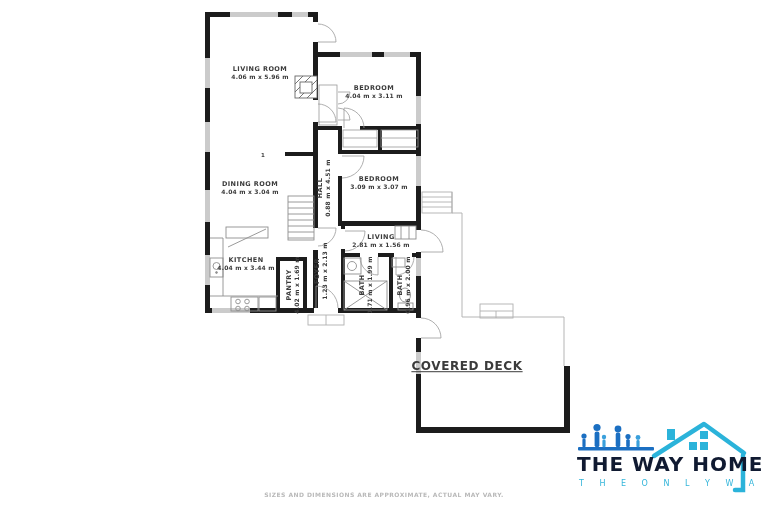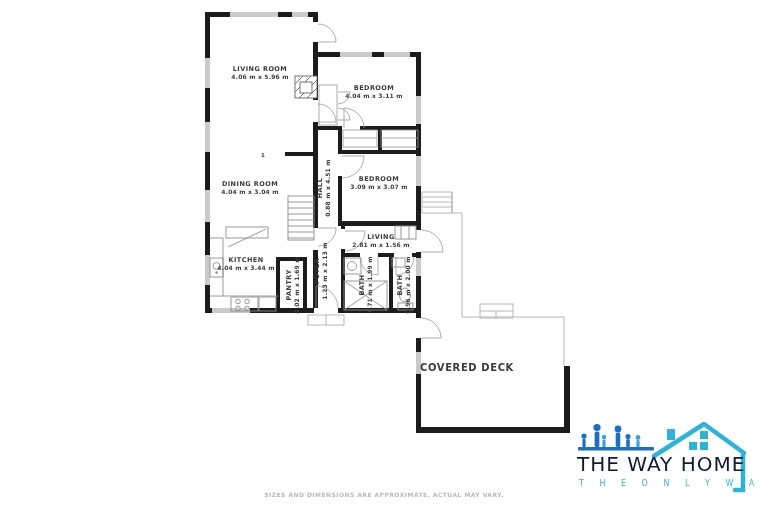--- a/index.html
+++ b/index.html
@@ -4,29 +4,29 @@
 <style>
   html,body{margin:0;padding:0;background:#fff;}
   .canvas{position:relative;width:768px;height:512px;background:#ffffff;overflow:hidden;
           font-family:"DejaVu Sans",sans-serif;}
   .plan-svg{position:absolute;left:0;top:0;}
   .room-label{position:absolute;transform:translate(-50%,-50%);text-align:center;
               color:#3b3b3b;line-height:1.3;white-space:nowrap;}
   .room-label .nm{display:block;font-size:6.5px;font-weight:bold;letter-spacing:.45px;}
   .room-label .dm{display:block;font-size:6px;font-weight:bold;letter-spacing:.2px;}
   .room-label.vert{transform:translate(-50%,-50%) rotate(-90deg);}
-  .room-label.deck .nm{font-size:10px;letter-spacing:.6px;}
+  .room-label.deck .nm{font-size:12px;letter-spacing:.6px;text-decoration:underline;}
   .level-marker{position:absolute;transform:translate(-50%,-50%);font-size:5.5px;
                 font-weight:bold;color:#444;}
   .disclaimer{position:absolute;left:0;right:0;top:491px;text-align:center;
               font-size:6px;letter-spacing:.45px;color:#b9b9b9;font-weight:bold;}
   .logo{position:absolute;left:576px;top:416px;width:192px;height:86px;}
   .logo-art{position:absolute;left:0;top:0;}
   .logo-title{position:absolute;left:1px;top:36px;width:190px;font-size:20px;
-              font-weight:normal;letter-spacing:1px;color:#101a31;white-space:nowrap;}
+              font-weight:bold;letter-spacing:1px;color:#101a31;white-space:nowrap;}
   .logo-tagline{position:absolute;left:3px;top:63px;width:190px;font-size:8px;
                 letter-spacing:6.5px;color:#34b5da;white-space:nowrap;}
 </style>
 </head>
 <body>
 
 <div class="canvas">
 
   <svg class="plan-svg" width="768" height="512" viewBox="0 0 768 512">
 

